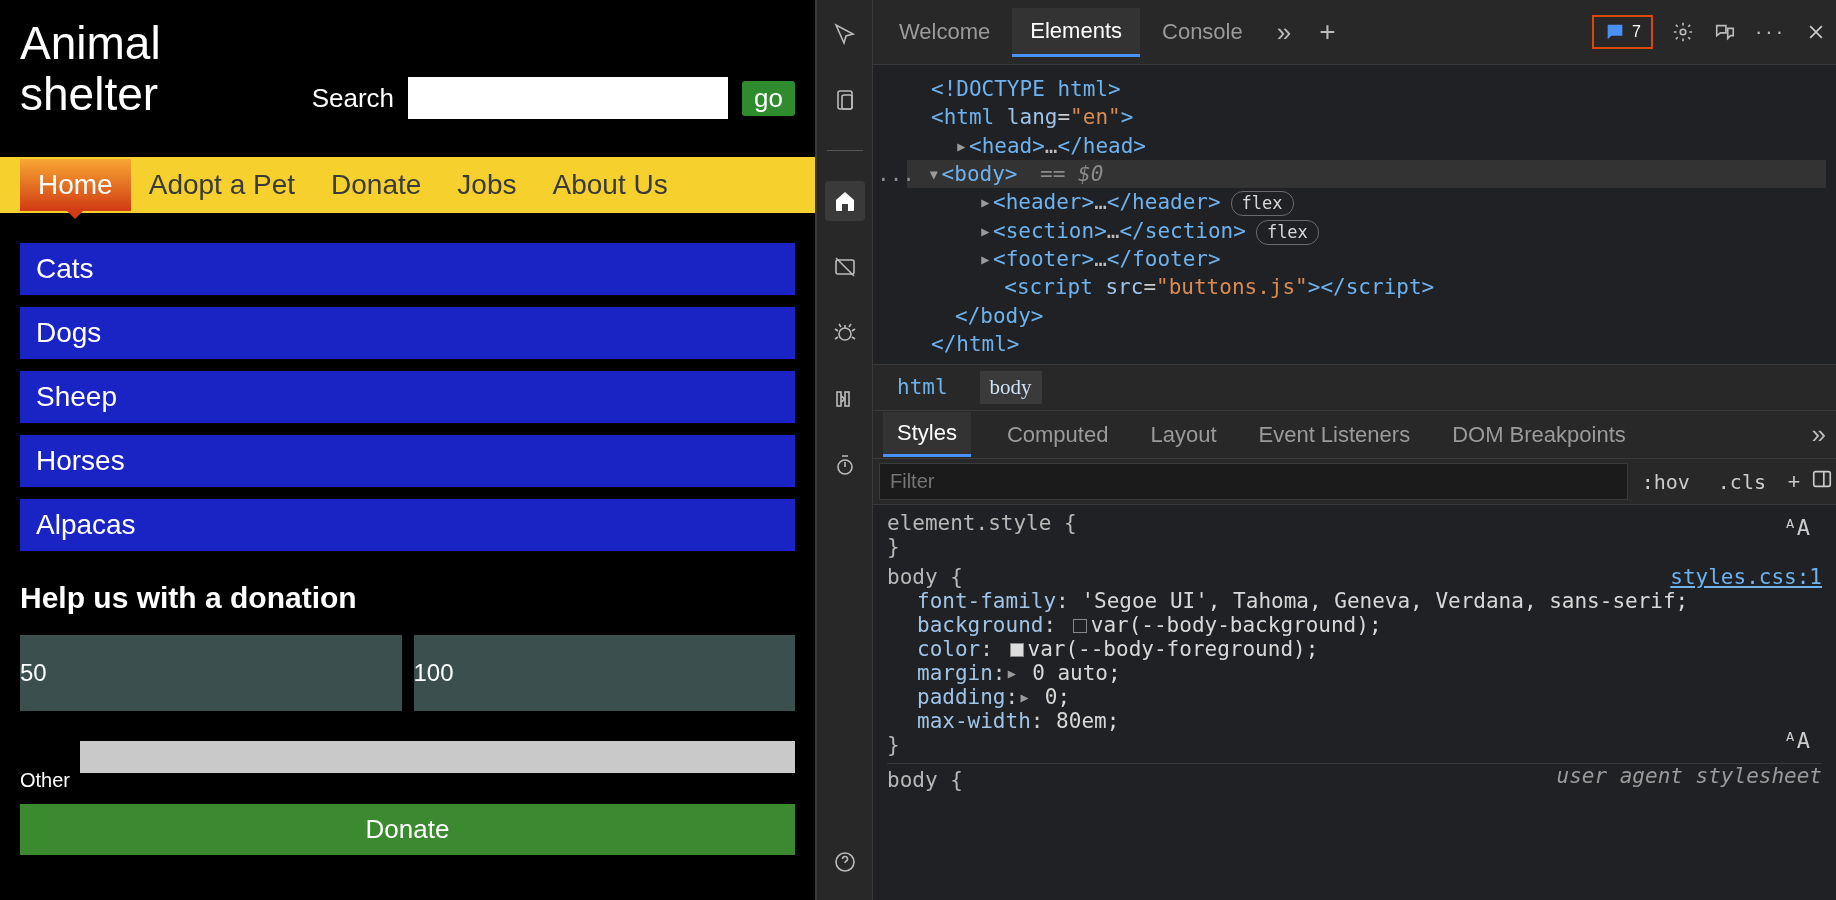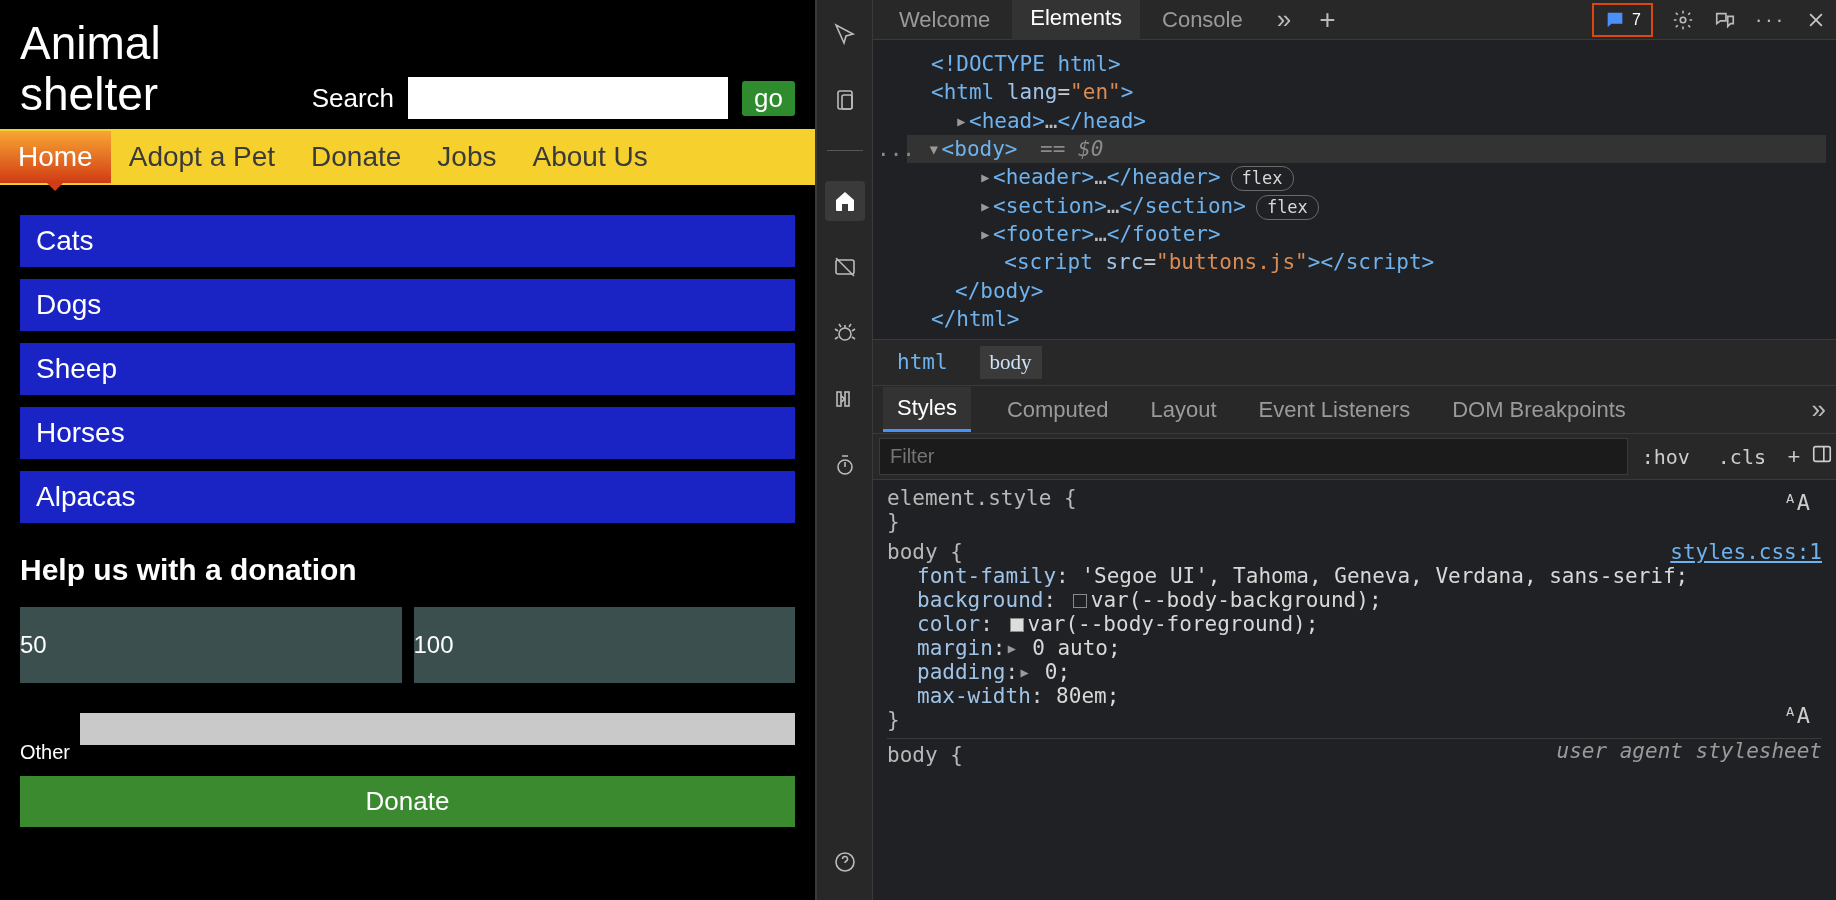--- a/index.html
+++ b/index.html
@@ -54,22 +54,22 @@
   padding:2px 12px;
   border:none;
   border-radius:3px;
   cursor:pointer;
 }
 .navbar {
   background:#f6d12e;
   display:flex;
   align-items:center;
   height:56px;
-  margin-top:0;
-  padding:0 0;
+  margin-top:28px;
+  padding:0 20px;
 }
 .nav-item {
   font-size:28px;
   color:#3a3a3a;
   padding:10px 18px;
   cursor:pointer;
   position:relative;
 }
 .nav-item.active {
   background:linear-gradient(#f7a733,#d23b14);
@@ -156,21 +156,21 @@
 }
 .ab-icon.active { background:#3a3a3a; color:#fff; }
 .ab-icon svg { width:24px; height:24px; stroke:currentColor; fill:none; stroke-width:1.6; }
 .ab-bottom { margin-top:auto; margin-bottom:18px; }
 
 .devtools-main { flex:1; display:flex; flex-direction:column; min-width:0; }
 
 .tabstrip {
   display:flex;
   align-items:center;
-  height:40px;
+  height:65px;
   background:#282828;
   padding:0 8px;
   gap:4px;
   border-bottom:1px solid #3a3a3a;
 }
 .tab {
   padding:10px 18px;
   color:#9a9a9a;
   font-size:22px;
   cursor:pointer;

